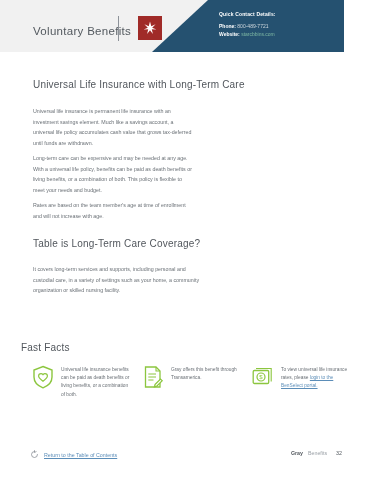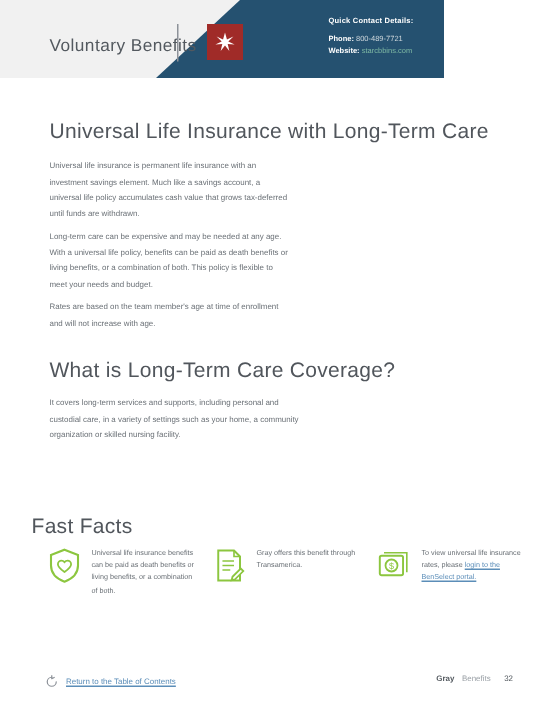--- a/index.html
+++ b/index.html
@@ -12,21 +12,21 @@
     background: #ffffff;
     font-family: "Liberation Sans", sans-serif;
     color: #4a4f54;
     overflow: hidden;
     position: relative;
   }
 
   
   .header {
     position: relative;
-    width: 296px;
+    width: 344px;
     height: 52px;
     background: #f1f1f1;
     overflow: hidden;
   }
   .header-diagonal {
     position: absolute;
     top: 0;
     right: 0;
     width: 220px;
     height: 52px;
@@ -87,21 +87,21 @@
   .contact-line .val.link { color: #7fb9a4; }
 
   
   .content {
     position: absolute;
     left: 0;
     top: 52px;
     width: 370px;
   }
   .section-heading {
-    font-size: 14px;
+    font-size: 10px;
     color: #51565c;
     margin: 0;
     letter-spacing: 0.2px;
     font-weight: normal;
   }
   .h1-main {
     position: absolute;
     left: 33px;
     top: 27px;
   }
@@ -238,21 +238,21 @@
 </div>
 
 <div class="content">
 
   <h1 class="section-heading h1-main">Universal Life Insurance with Long-Term Care</h1>
 
   <div class="para p1">Universal life insurance is permanent life insurance with an investment savings element. Much like a savings account, a universal life policy accumulates cash value that grows tax-deferred until funds are withdrawn.</div>
   <div class="para p2">Long-term care can be expensive and may be needed at any age. With a universal life policy, benefits can be paid as death benefits or living benefits, or a combination of both. This policy is flexible to meet your needs and budget.</div>
   <div class="para p3">Rates are based on the team member's age at time of enrollment and will not increase with age.</div>
 
-  <h2 class="section-heading h2-ltc">What is Long-Term Care Coverage?</h2>
+  <h2 class="section-heading h2-ltc">Table is Long-Term Care Coverage?</h2>
   <div class="p4">It covers long-term services and supports, including personal and custodial care, in a variety of settings such as your home, a community organization or skilled nursing facility.</div>
 
   <h2 class="section-heading h2-facts">Fast Facts</h2>
 
   <div class="facts-row">
 
     <div class="fact">
       <div class="fact-icon">
         <svg width="22" height="24" viewBox="0 0 22 24">
           <path d="M11 1.5 L20 5 V12 C20 17.5 15.8 21 11 22.8 C6.2 21 2 17.5 2 12 V5 Z" fill="none" stroke="#8cc63f" stroke-width="1.4"></path>

